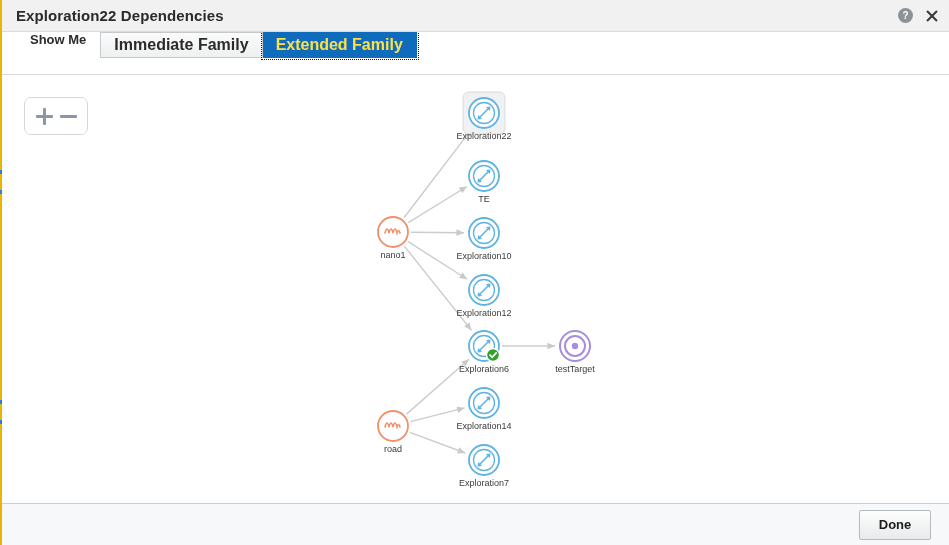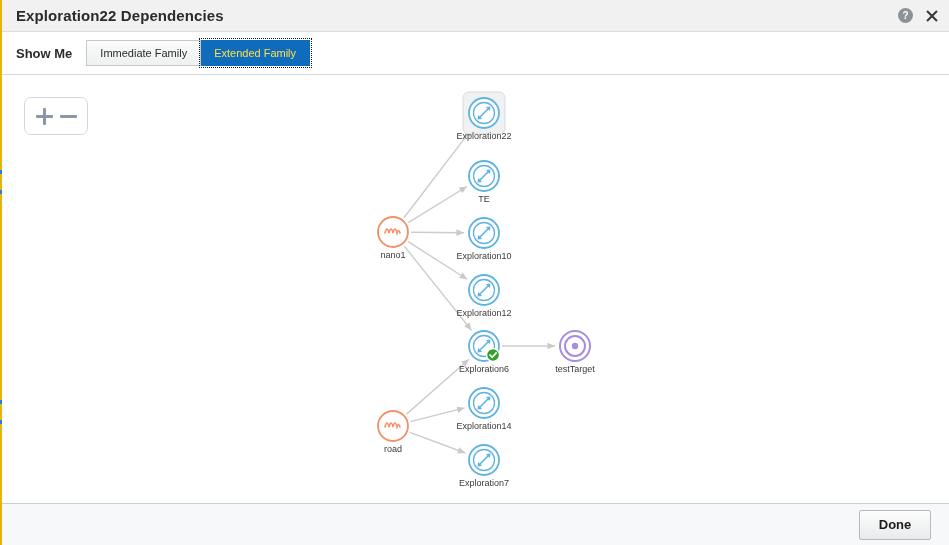--- a/index.html
+++ b/index.html
@@ -59,34 +59,34 @@
     background: #333a3f;
   }
   .close-icon:before { transform: rotate(45deg); }
   .close-icon:after  { transform: rotate(-45deg); }
 
   
   .toolbar {
     height: 43px;
     background: #ffffff;
     border-bottom: 1px solid #d6d9dc;
-    display: flex; align-items: center;
-    padding-left: 14px;
+    display: flex; 
+    padding-left: 28px;
     flex: 0 0 auto;
     box-sizing: border-box;
   }
   .showme-label {
     font-size: 13px; font-weight: bold; color: #2b2b2b;
     margin-right: 14px;
   }
   .seg-group { display: flex; align-items: stretch; }
   .seg-btn {
     height: 26px;
     padding: 0 13px;
-    font-size: 11px; font-weight: normal;
+    font-size: 16px; font-weight: bold;
     display: flex; align-items: center; justify-content: center;
     border: 1px solid #c6c9cc;
     background: linear-gradient(#fbfbfb, #eef0f1);
     color: #2b2b2b;
     cursor: pointer;
     box-sizing: border-box;
     white-space: nowrap;
   }
   .seg-btn + .seg-btn { border-left: none; }
   .seg-btn.selected {

